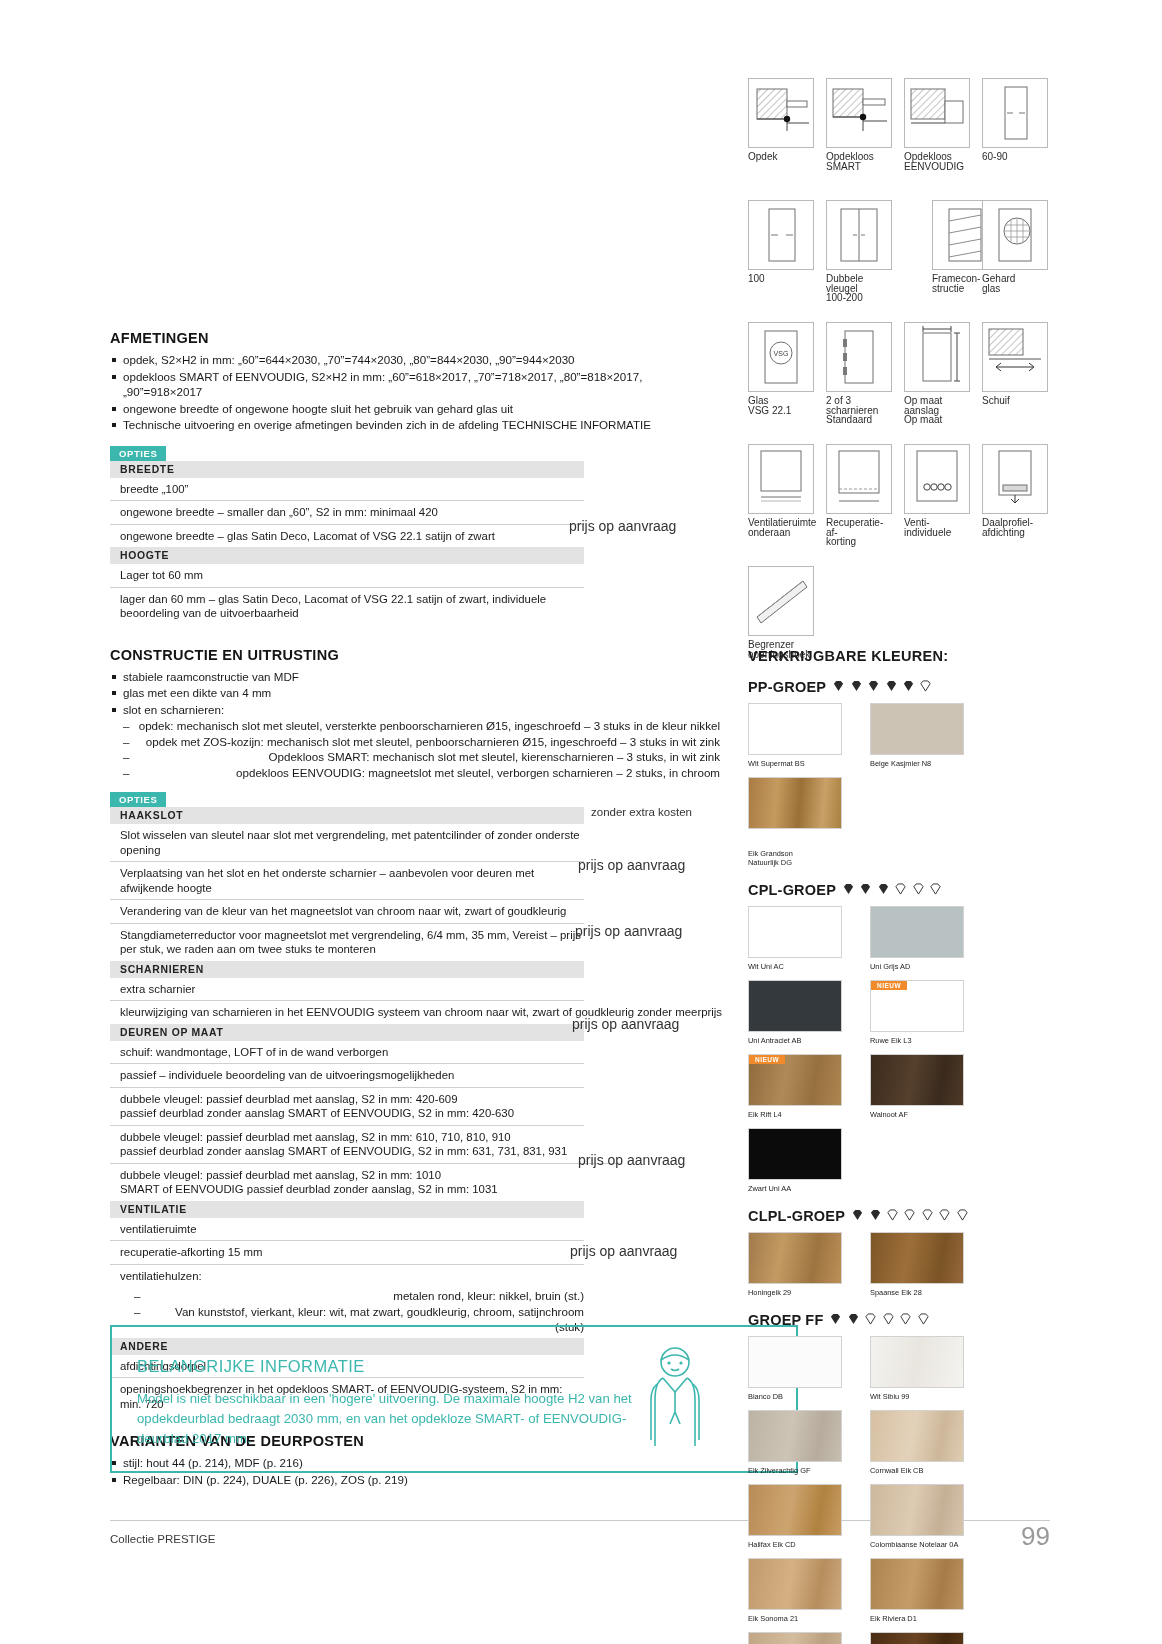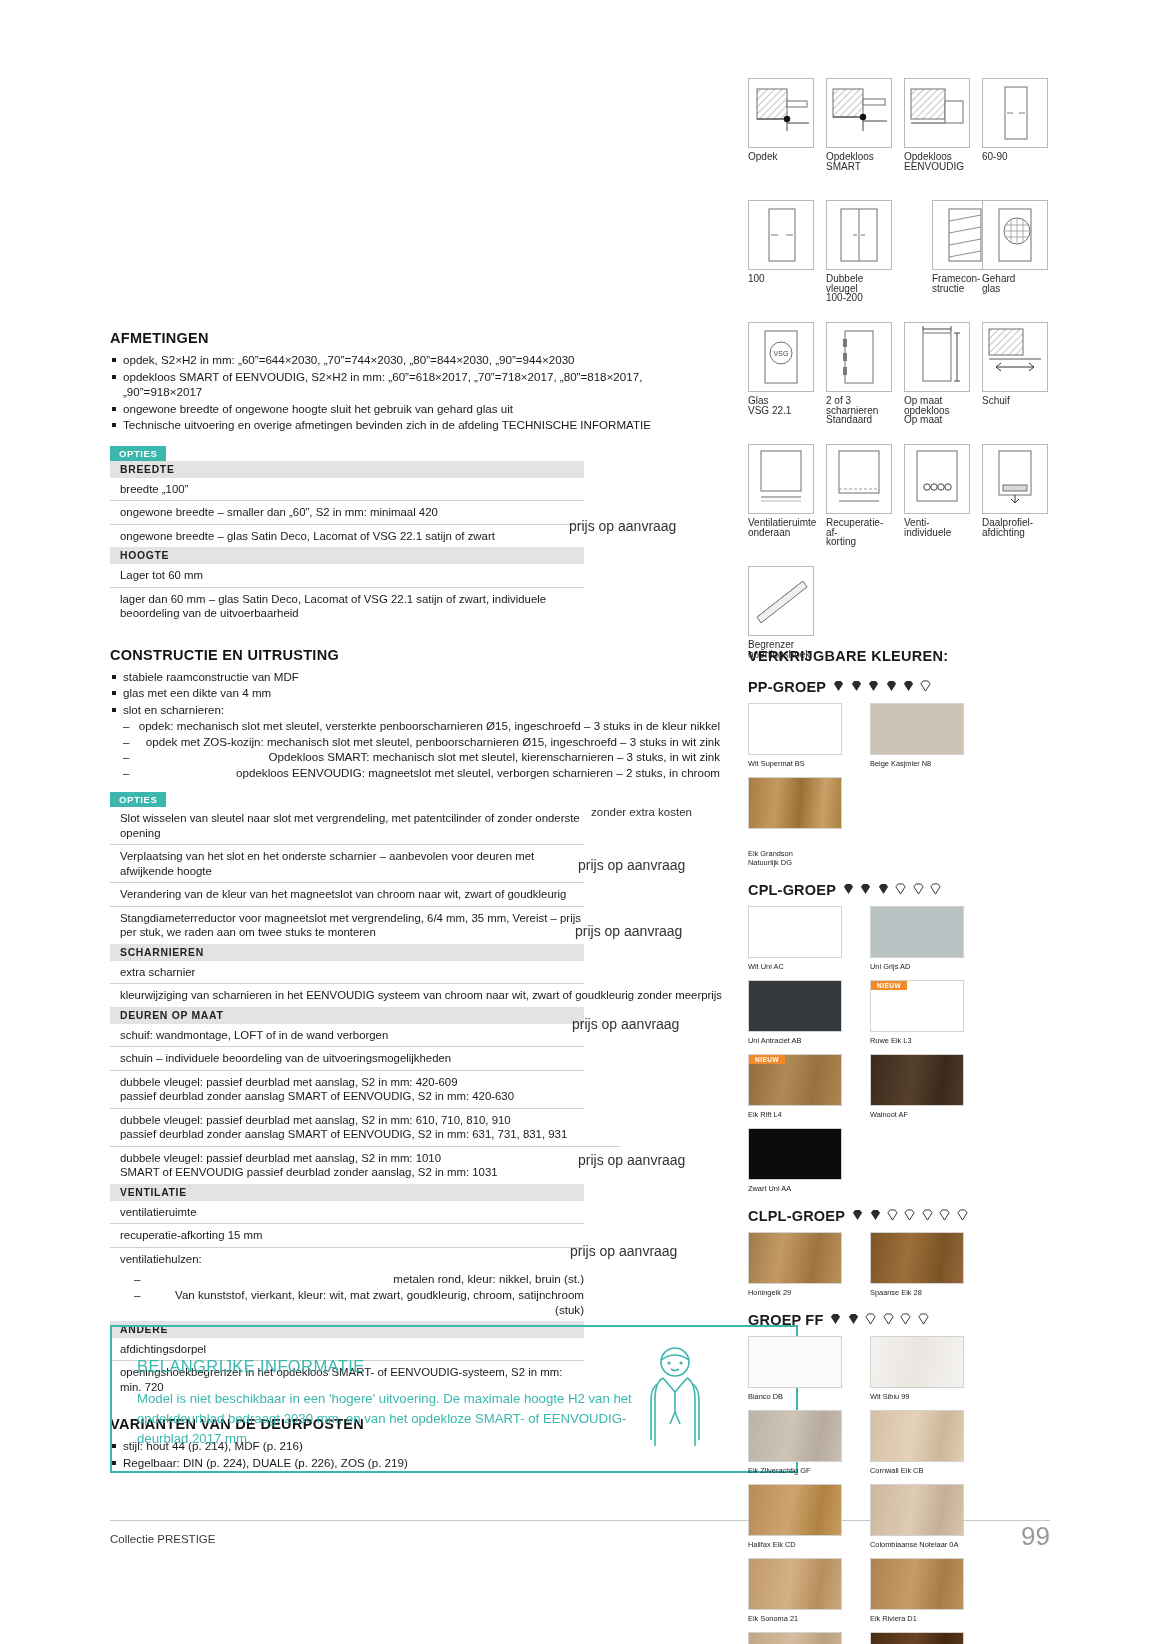--- a/index.html
+++ b/index.html
@@ -93,32 +93,33 @@
     </ul>
     <ul class="sub" style="margin-left:13px;">
       <li>opdek: mechanisch slot met sleutel, versterkte penboorscharnieren Ø15, ingeschroefd – 3 stuks in de kleur nikkel</li>
       <li>opdek met ZOS-kozijn: mechanisch slot met sleutel, penboorscharnieren Ø15, ingeschroefd – 3 stuks in wit zink</li>
       <li>Opdekloos SMART: mechanisch slot met sleutel, kierenscharnieren – 3 stuks, in wit zink</li>
       <li>opdekloos EENVOUDIG: magneetslot met sleutel, verborgen scharnieren – 2 stuks, in chroom</li>
     </ul>
 
     <div><span class="opties-tag">OPTIES</span></div>
     <div class="tbl w2">
+      <div class="grey-head">HAAKSLOT</div>
       <div class="row">Slot wisselen van sleutel naar slot met vergrendeling, met patentcilinder of zonder onderste opening</div>
       <div class="row">Verplaatsing van het slot en het onderste scharnier – aanbevolen voor deuren met afwijkende hoogte</div>
       <div class="row">Verandering van de kleur van het magneetslot van chroom naar wit, zwart of goudkleurig</div>
       <div class="row nb" style="white-space:pre-line;">Stangdiameterreductor voor magneetslot met vergrendeling, 6/4 mm, 35 mm, Vereist – prijs per stuk, we raden aan om twee stuks te monteren</div>
 
       <div class="grey-head">SCHARNIEREN</div>
       <div class="row">extra scharnier</div>
       <div class="row nb" style="width:640px;">kleurwijziging van scharnieren in het EENVOUDIG systeem van chroom naar wit, zwart of goudkleurig zonder meerprijs</div>
 
       <div class="grey-head">DEUREN OP MAAT</div>
       <div class="row">schuif: wandmontage, LOFT of in de wand verborgen</div>
-      <div class="row">schuin – individuele beoordeling van de uitvoeringsmogelijkheden</div>
+      <div class="row">passief – individuele beoordeling van de uitvoeringsmogelijkheden</div>
       <div class="row" style="white-space:pre-line;">dubbele vleugel: passief deurblad met aanslag, S2 in mm: 420-609
 passief deurblad zonder aanslag SMART of EENVOUDIG, S2 in mm: 420-630</div>
       <div class="row" style="white-space:pre-line;width:500px;">dubbele vleugel: passief deurblad met aanslag, S2 in mm: 610, 710, 810, 910
 passief deurblad zonder aanslag SMART of EENVOUDIG,  S2 in mm:  631,  731, 831,  931</div>
       <div class="row nb" style="white-space:pre-line;">dubbele vleugel: passief deurblad met aanslag, S2 in mm: 1010
 SMART of EENVOUDIG passief deurblad zonder aanslag, S2 in mm: 1031</div>
 
       <div class="grey-head">VENTILATIE</div>
       <div class="row">ventilatieruimte</div>
       <div class="row">recuperatie-afkorting 15 mm</div>
@@ -322,21 +323,21 @@
       <div class="ibox">
         
         <svg width="64" height="68" viewBox="0 0 64 68">
           <rect x="18" y="10" width="28" height="48" fill="#fff" stroke="#6f6f6f"></rect>
           <line x1="18" y1="6" x2="46" y2="6" stroke="#444"></line>
           <path d="M18 3 l0 6 M46 3 l0 6" stroke="#444"></path>
           <line x1="52" y1="10" x2="52" y2="58" stroke="#444"></line>
           <path d="M49 10 l6 0 M49 58 l6 0" stroke="#444"></path>
         </svg>
       </div>
-      <div class="ilabel" style="white-space:pre-line;">Op maat opdekloos
+      <div class="ilabel" style="white-space:pre-line;">Op maat aanslag
 Op maat</div>
     </div>
 
     <div class="icell" style="left:234px;top:244px;">
       <div class="ibox">
         
         <svg width="64" height="68" viewBox="0 0 64 68">
           <rect x="6" y="6" width="34" height="26" fill="url(#h1)" stroke="#6f6f6f"></rect>
           <line x1="6" y1="36" x2="58" y2="36" stroke="#555"></line>
           <line x1="14" y1="44" x2="50" y2="44" stroke="#333"></line>

